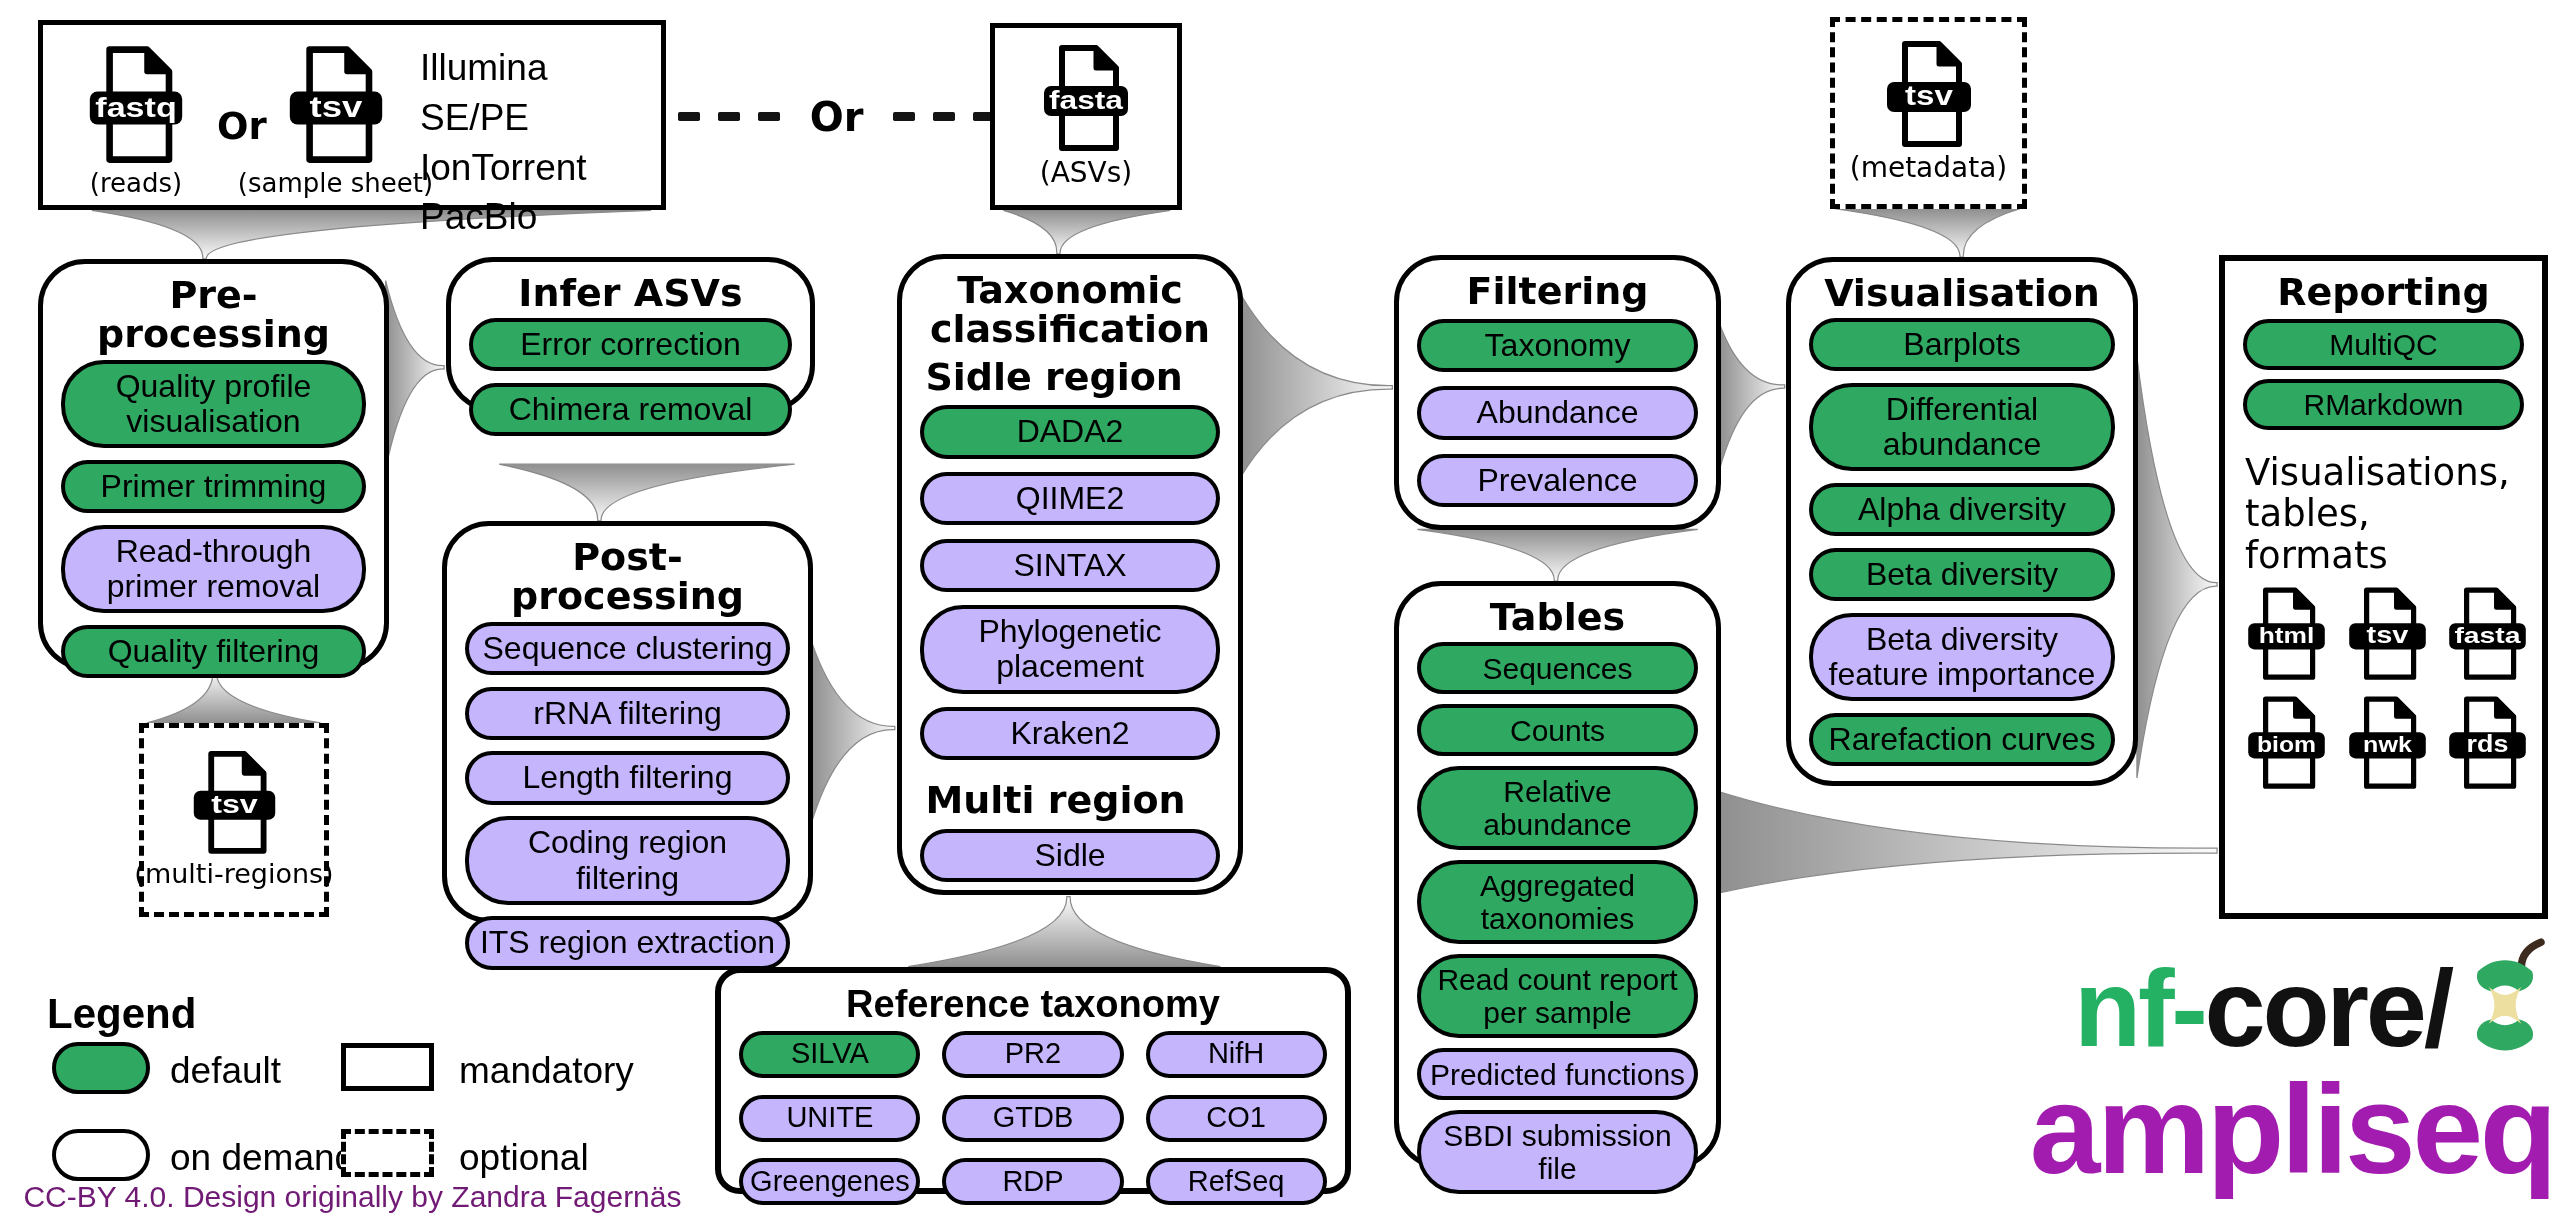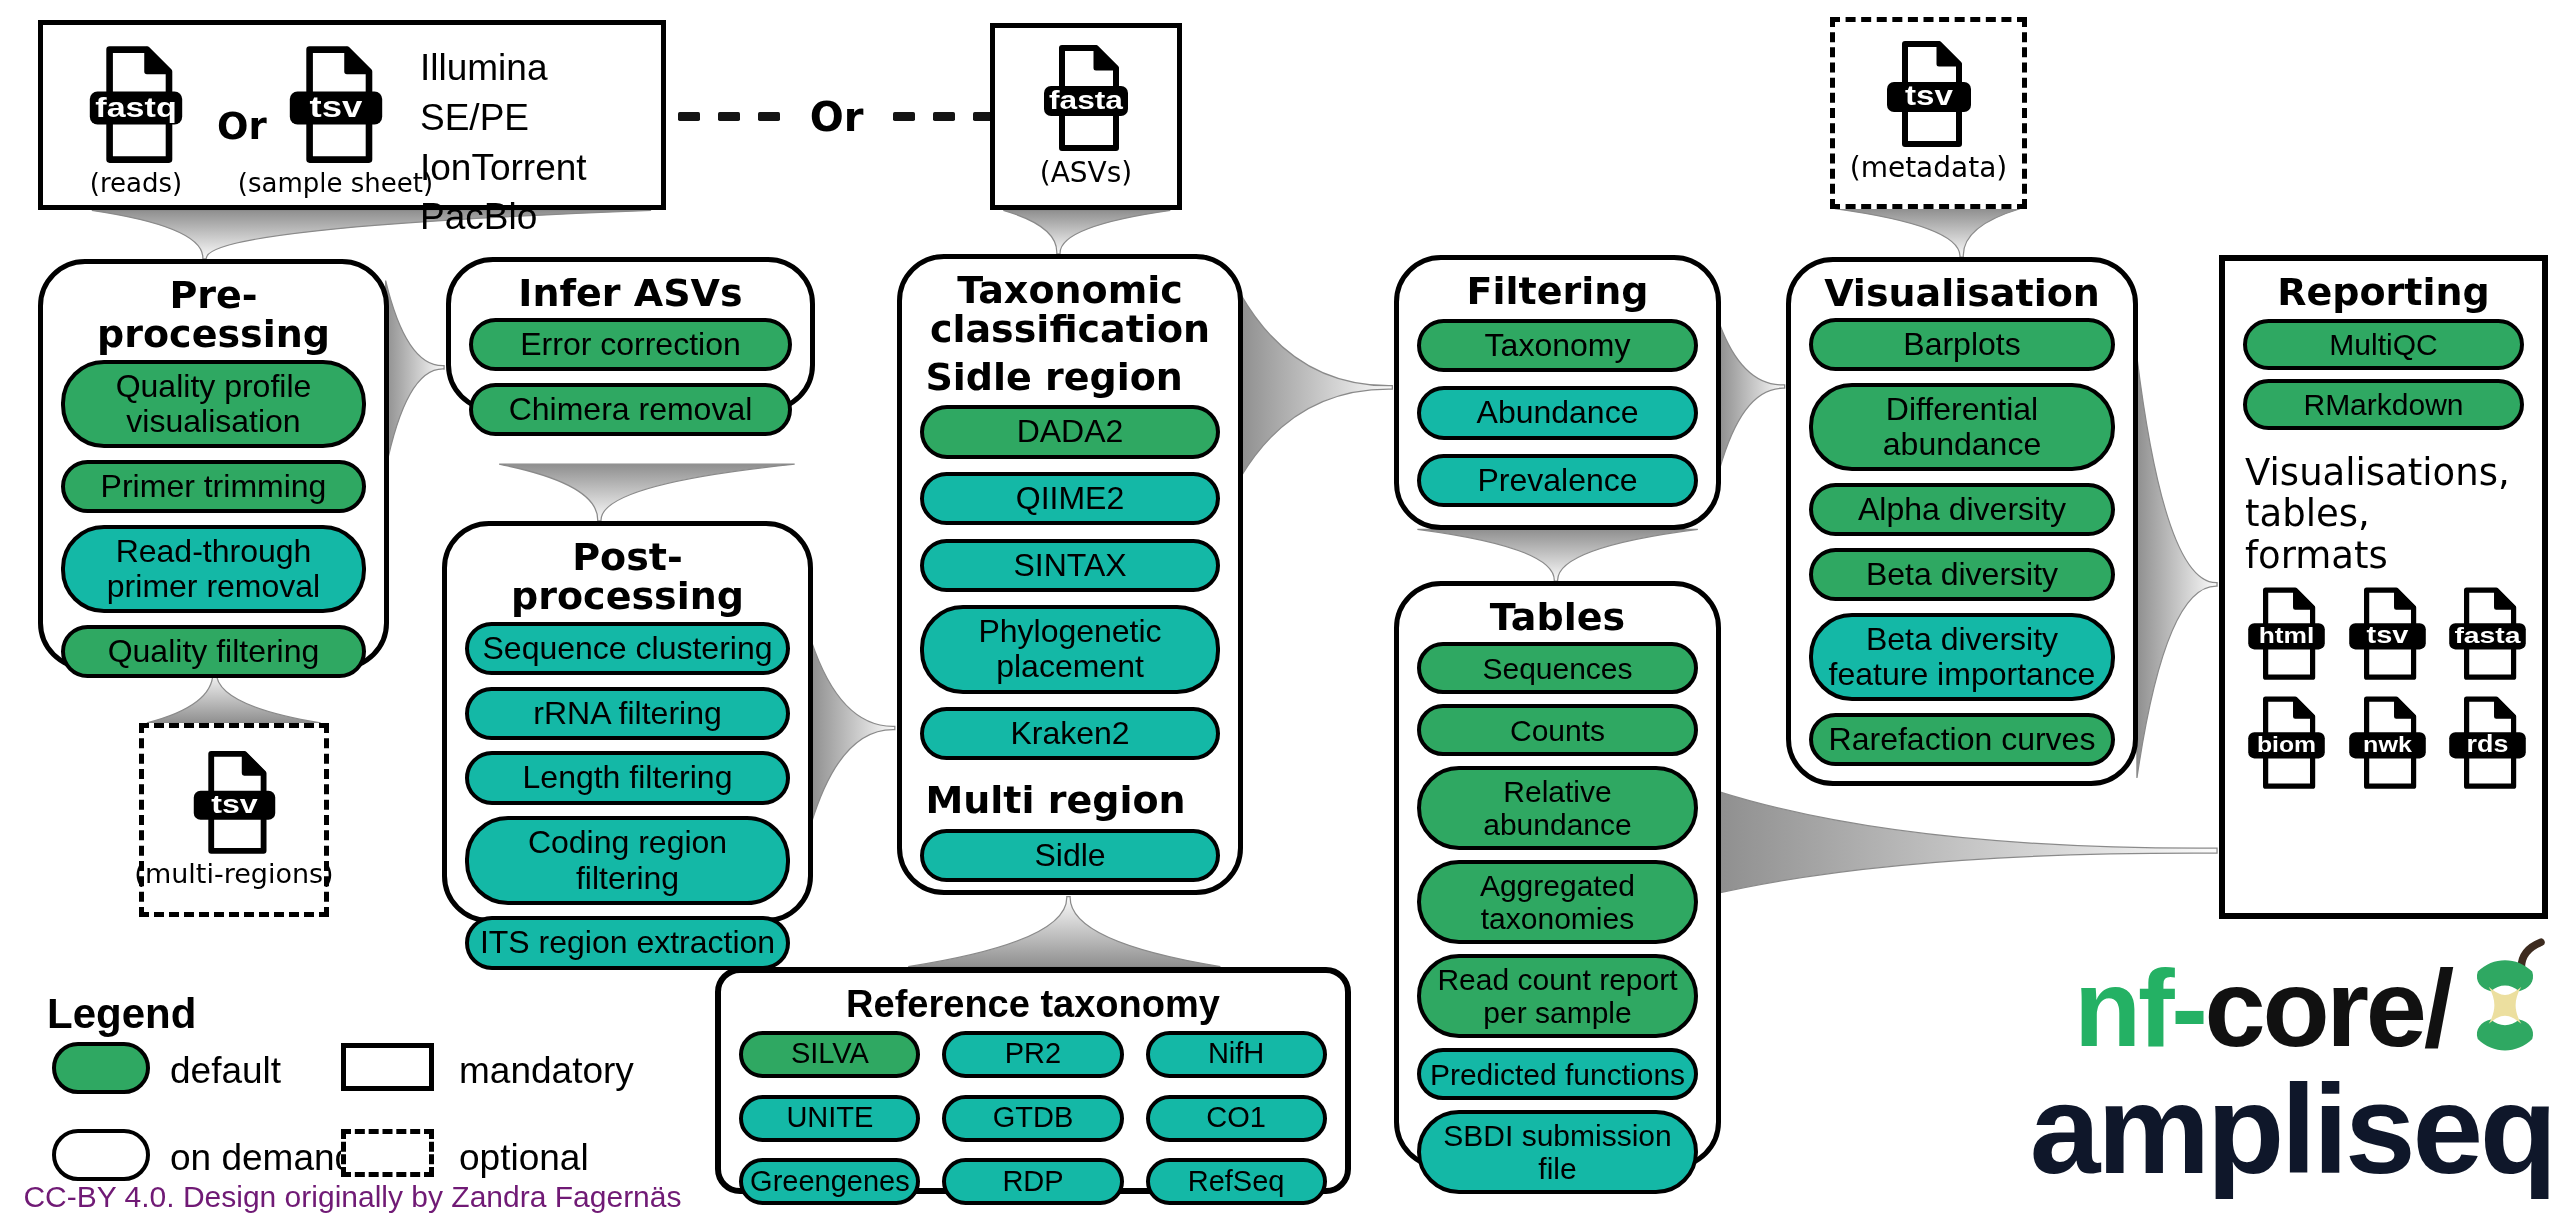--- a/index.html
+++ b/index.html
@@ -12,21 +12,21 @@
   .box{position:absolute;background:#fff;border:5.8px solid #000;border-radius:47px;
        box-sizing:border-box;display:flex;flex-direction:column;align-items:center;
        padding:11.7px 18.4px 15px 18.4px;z-index:2;}
   .box.sharp{border-radius:0;}
   .box.dashed{border:5.8px dashed #000;border-radius:0;justify-content:center;}
   .box-title{font-family:"DejaVu Sans",sans-serif;font-weight:bold;font-size:38px;
              line-height:1.04;text-align:center;}
   .stack{display:flex;flex-direction:column;justify-content:space-evenly;flex:1;width:100%;gap:11.7px;margin-top:5px;}
   .pill{width:100%;box-sizing:border-box;border:4.2px solid #000;border-radius:43px;
         display:flex;align-items:center;justify-content:center;text-align:center;
-        font-size:32px;line-height:1.1;min-height:52px;padding:5px 8.3px;background:#14b8a6;}
+        font-size:32px;line-height:1.1;min-height:52px;padding:5px 8.3px;background:#c4b5fd;}
   .pill.green{background:#2fa862;}
   .subhead{font-family:"DejaVu Sans",sans-serif;font-weight:bold;font-size:38px;
            align-self:flex-start;margin:5px 0 1.7px 5px;}
 
   
   .ref-grid{display:grid;grid-template-columns:repeat(3,1fr);column-gap:22px;row-gap:16.7px;
             width:100%;flex:1;align-content:space-evenly;margin-top:6.7px;}
   .ref-grid .pill{min-height:47px;font-size:29px;border-radius:28px;padding:1.7px 5px;}
 
   
@@ -68,21 +68,21 @@
 
   #footer-credit{position:absolute;left:23.4px;top:1180px;font-size:30px;color:#701a75;z-index:2;}
 
   
   #logo{position:absolute;right:22px;top:953px;z-index:2;text-align:right;
         font-family:"Liberation Sans",sans-serif;font-weight:bold;letter-spacing:-3.3px;}
   #logo-line1{display:flex;align-items:flex-start;justify-content:flex-end;font-size:110px;line-height:1;}
   #logo-line1 .green{color:#24b164;}
   #logo-line1 .black{color:#111;}
   #logo-apple{margin-left:5px;margin-top:-22px;}
-  #logo-line2{font-size:127px;line-height:1;color:#0f172a;margin-top:-5px;}
+  #logo-line2{font-size:127px;line-height:1;color:#a21caf;margin-top:-5px;}
 </style>
 </head>
 <body>
 
 <div id="canvas">
 
   <svg id="connectors" width="2576" height="1223" viewBox="0 0 3086 1465">
     <defs>
       <linearGradient id="gD" x1="0" y1="0" x2="0" y2="1">
         <stop offset="0" stop-color="#8f8f8f"></stop>

